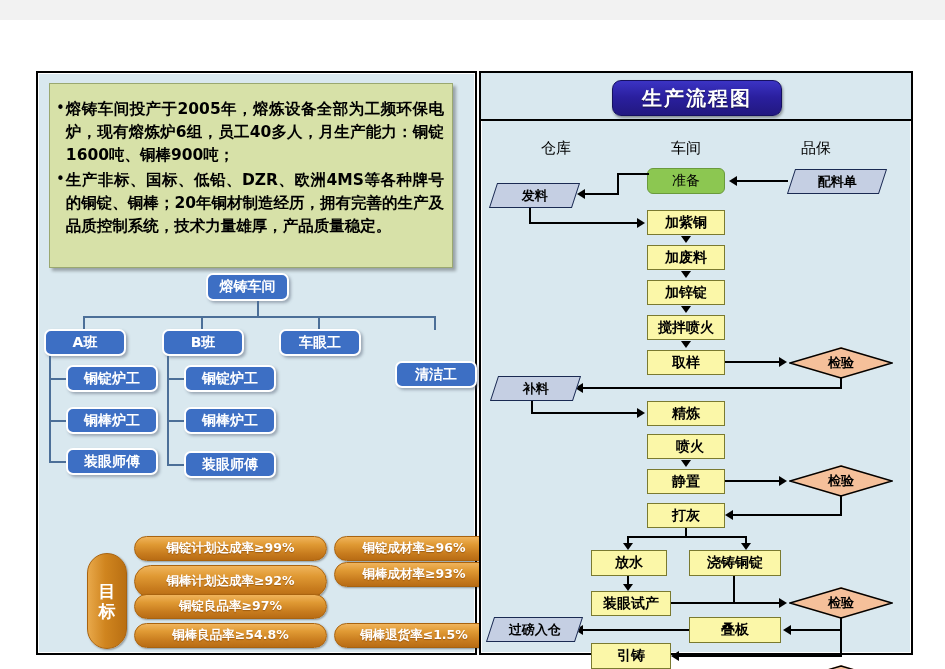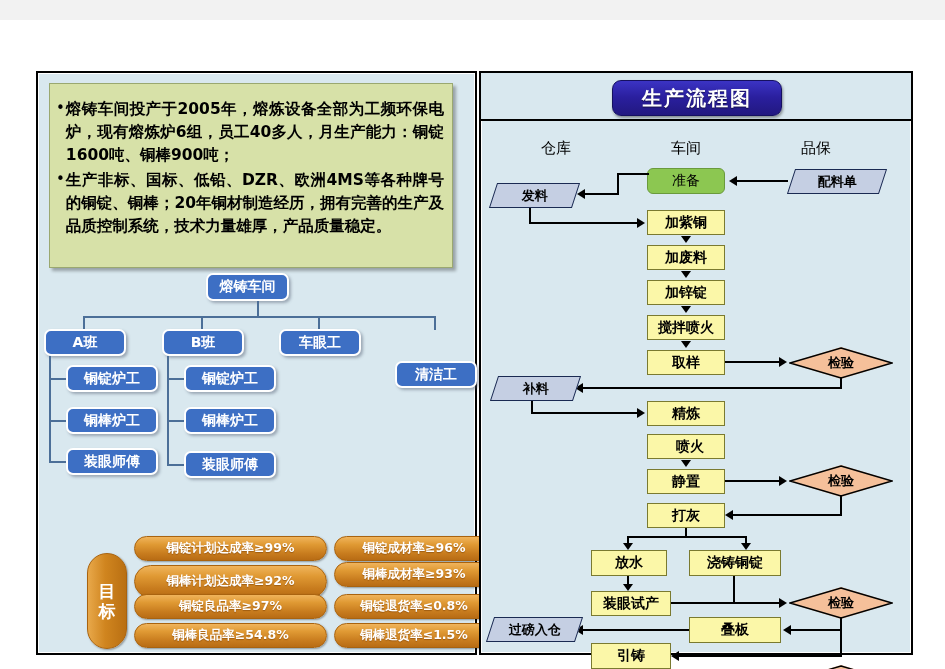--- a/index.html
+++ b/index.html
@@ -220,23 +220,20 @@
       <div class="cap" style="left:96px;top:88px;width:193px;height:25px;">
         <span>铜棒良品率≥54.8%</span>
       </div>
 
       <div class="cap" style="left:296px;top:1px;width:160px;height:25px;">
         <span>铜锭成材率≥96%</span>
       </div>
       <div class="cap" style="left:296px;top:27px;width:160px;height:25px;">
         <span>铜棒成材率≥93%</span>
       </div>
-      <div class="cap" style="left:296px;top:59px;width:160px;height:25px;">
-        <span>铜锭退货率≤0.8%</span>
-      </div>
       <div class="cap" style="left:296px;top:88px;width:160px;height:25px;">
         <span>铜棒退货率≤1.5%</span>
       </div>
     </div>
   </div>
 
   <div class="panel" id="right-panel">
     <div id="right-title-bar"></div>
     <div id="fc-title">
       <span>生产流程图</span>

